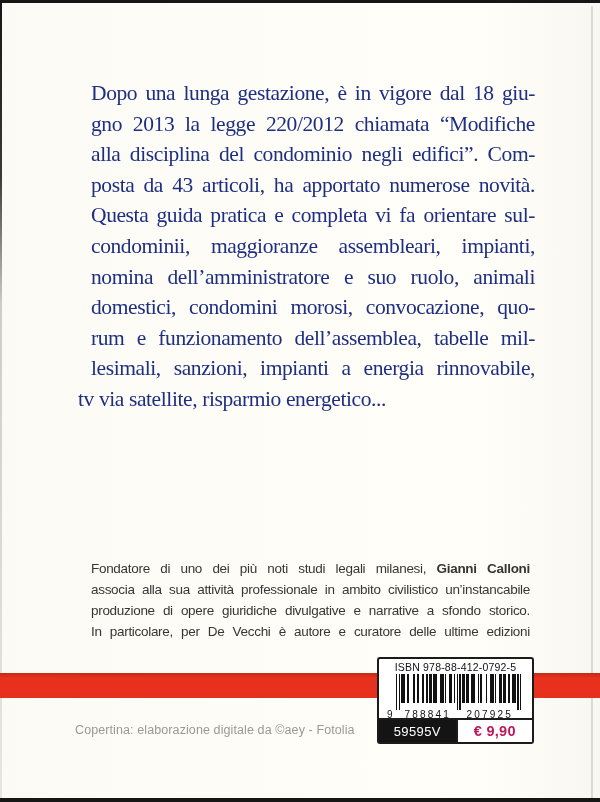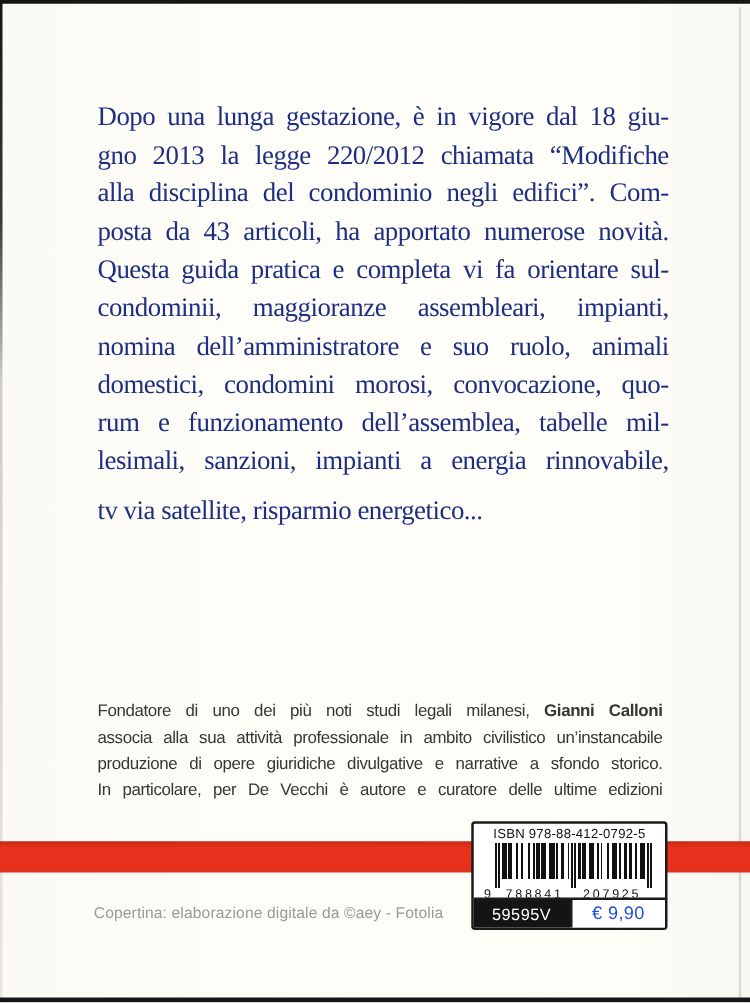--- a/index.html
+++ b/index.html
@@ -18,22 +18,22 @@
   .edge-left{position:absolute;top:0;left:0;width:2px;height:100%;
     background:linear-gradient(#161616 0%,#3a3a38 22%,#cfcdc6 38%,#e8e6df 100%);}
   .edge-right{position:absolute;top:6px;left:591px;width:2px;height:792px;background:#dbd9d2;}
   
   .blurb{
     position:absolute;left:78px;top:78px;width:457px;
     font-family:"Liberation Serif",serif;
     font-size:21.5px;letter-spacing:-0.4px;line-height:30.6px;
     color:#1e2f82;
   }
-  .jline{text-align:justify;text-align-last:justify;white-space:nowrap;}
-  .lline{text-align:left;white-space:nowrap;margin-top:9px;}
+  .jline{text-align:justify;text-align-last:justify;white-space:nowrap;margin-left:13px;}
+  .lline{text-align:left;white-space:nowrap;}
   
   .bio{
     position:absolute;left:78px;top:558px;width:452px;
     font-size:13.5px;letter-spacing:-0.3px;line-height:21px;
     color:#363636;
   }
   .bio .bold{font-weight:bold;}
   .bio .italic{font-style:italic;}
   
   .band{
@@ -53,23 +53,23 @@
   .bars{flex:1;display:flex;justify-content:center;align-items:flex-start;overflow:hidden;}
   .label-row{
     height:22px;display:flex;border-top:2px solid #1b1b1b;
   }
   .code-badge{
     width:50%;background:#141414;color:#fff;
     display:flex;align-items:center;justify-content:center;
     font-size:13px;font-weight:normal;letter-spacing:0.4px;
   }
   .price-tag{
-    flex:1;background:#fff;color:#1d4ed8;border-left:2px solid #1b1b1b;
+    flex:1;background:#fff;color:#be185d;border-left:2px solid #1b1b1b;
     display:flex;align-items:center;justify-content:center;
-    font-size:14.5px;font-weight:normal;letter-spacing:0.3px;
+    font-size:14.5px;font-weight:bold;letter-spacing:0.3px;
   }
   
   .credit{
     position:absolute;left:75px;top:723px;
     font-size:12.5px;letter-spacing:0.1px;color:#9b9996;white-space:nowrap;
   }
 </style>
 </head>
 <body>
 

